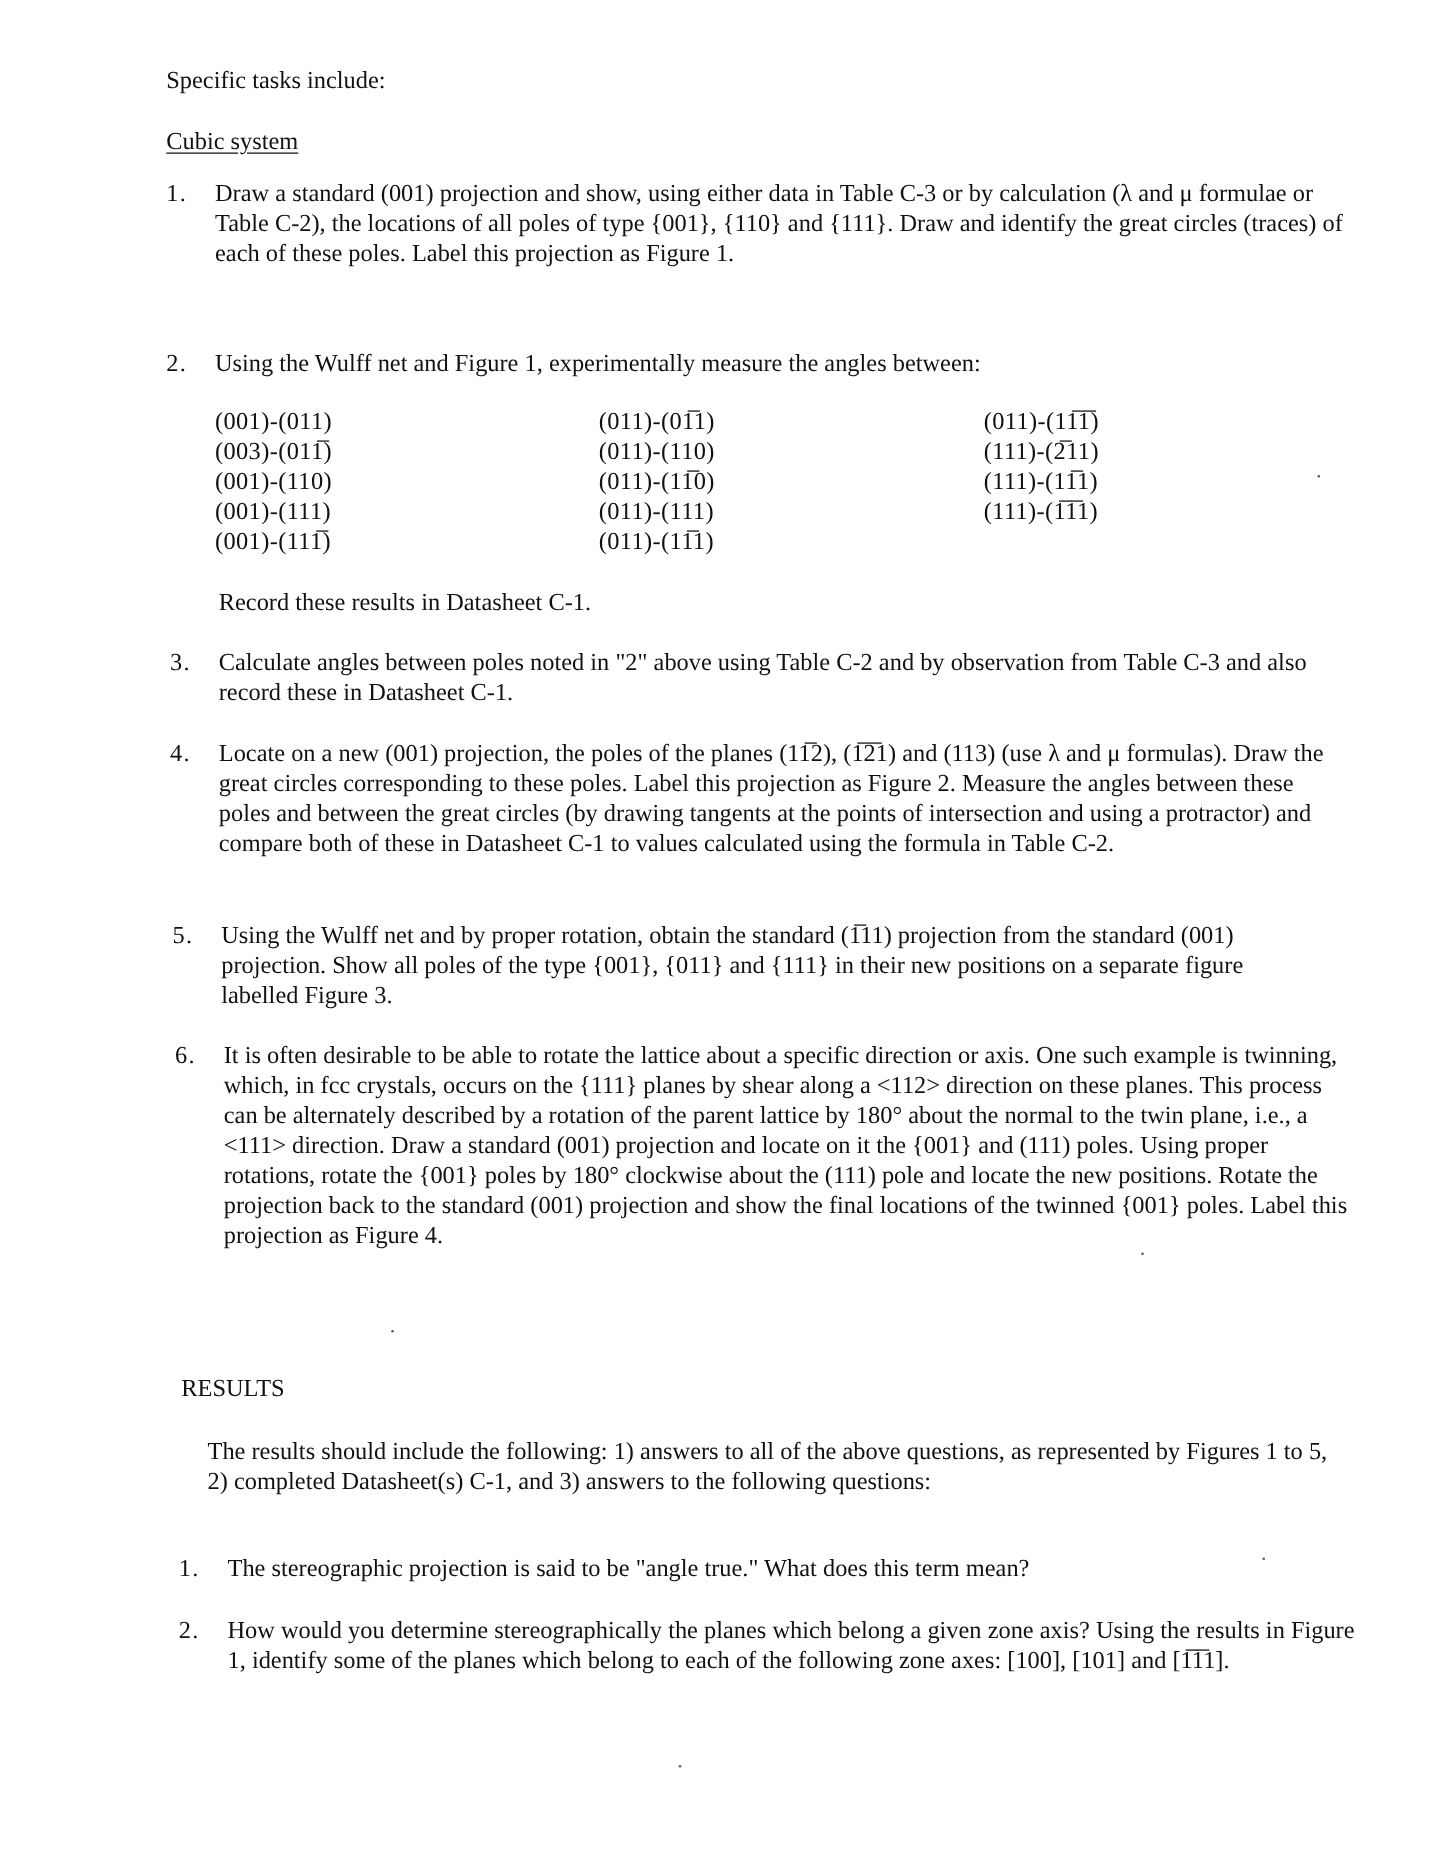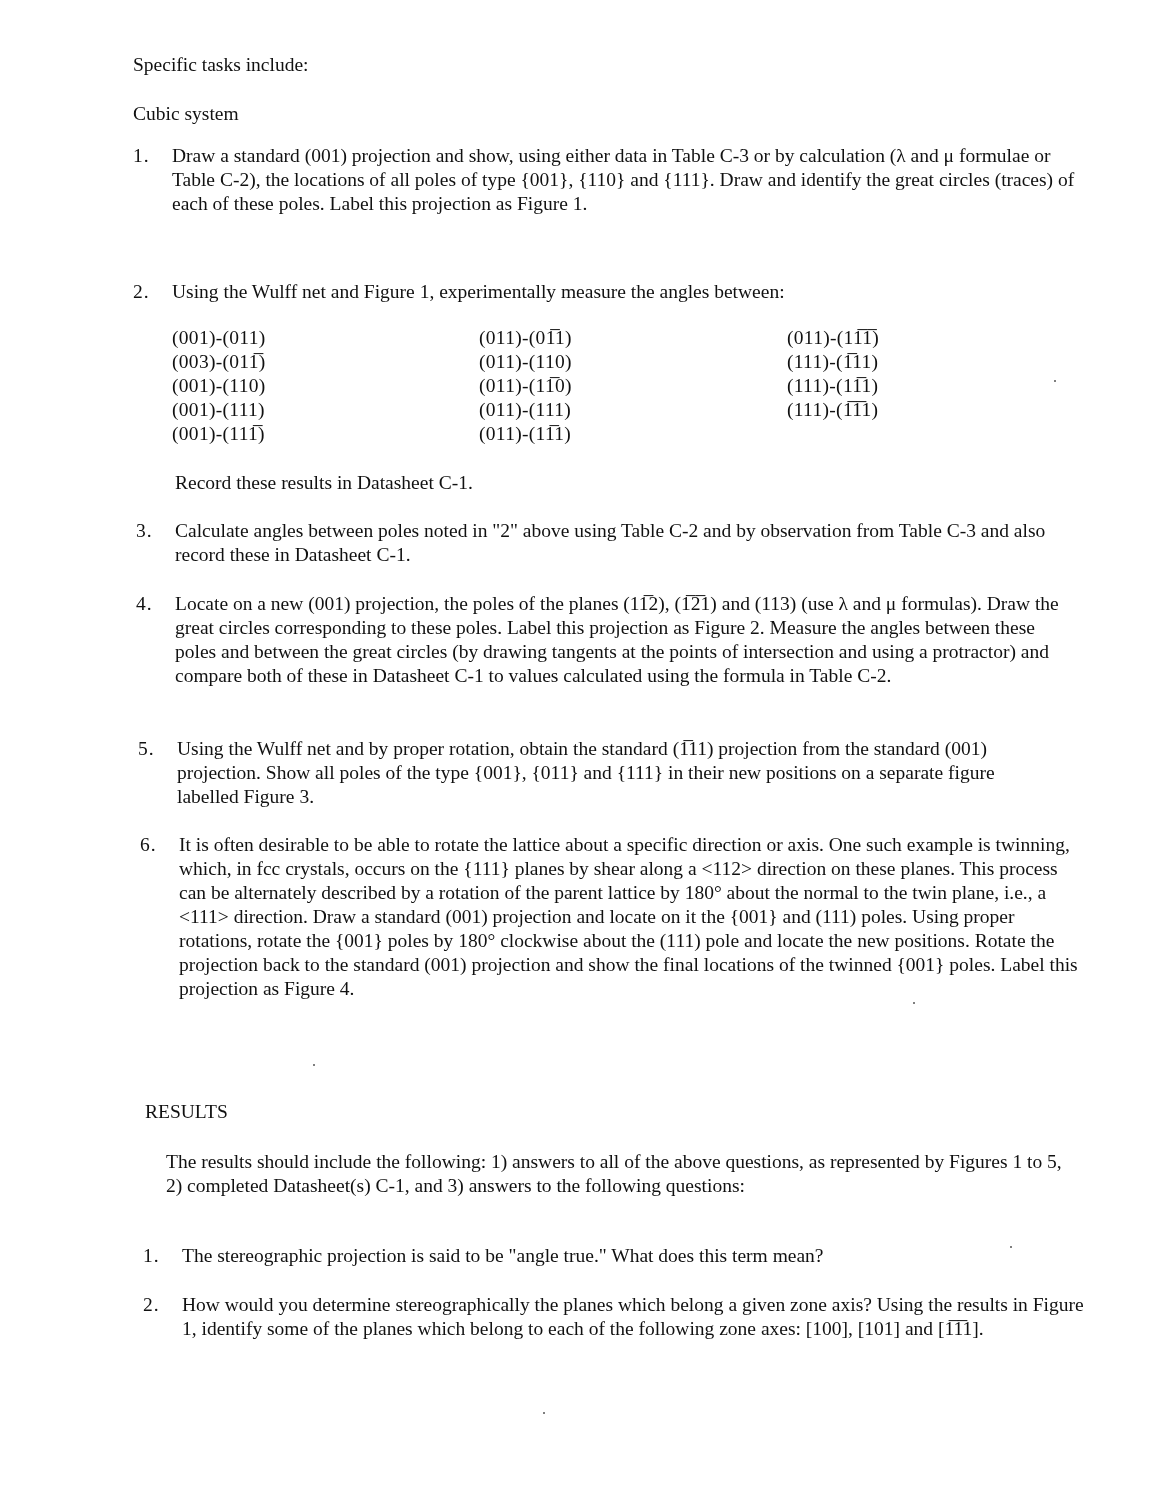--- a/index.html
+++ b/index.html
@@ -5,21 +5,21 @@
   html, body { margin: 0; padding: 0; background: #ffffff; }
   body {
     width: 1159px; height: 1495px; position: relative; overflow: hidden;
     font-family: "Liberation Serif", "DejaVu Serif", serif;
     color: #111111;
     font-size: 19.5px;
     line-height: 24px;
   }
   .abs { position: absolute; }
   .heading { left: 133px; }
-  .underline { text-underline-offset: 3px; }
+  .underline { text-decoration: underline; text-underline-offset: 3px; }
   .item { position: absolute; left: 133px; width: 950px; }
   .item .num { position: absolute; left: 0; top: 0; width: 34px; letter-spacing: 1px; }
   .item .txt { margin-left: 39px; }
   .angles { position: absolute; top: 326px; left: 172px; width: 900px; height: 120px; }
   .angles .col { position: absolute; top: 0; }
   .angles .cell { display: block; height: 24px; line-height: 24px; letter-spacing: 0.3px; font-family: Liberation Serif, serif; }
   .speck { position: absolute; width: 2px; height: 2px; background: #555; border-radius: 1px; }
 </style>
 </head>
 <body>
@@ -50,21 +50,21 @@
     </div>
     <div class="col" style="left:307px;">
       <span class="cell">(011)-(01̅1)</span>
       <span class="cell">(011)-(110)</span>
       <span class="cell">(011)-(11̅0)</span>
       <span class="cell">(011)-(111)</span>
       <span class="cell">(011)-(11̅1)</span>
     </div>
     <div class="col" style="left:615px;">
       <span class="cell">(011)-(11̅1̅)</span>
-      <span class="cell">(111)-(1̅11)</span>
+      <span class="cell">(111)-(2̅11)</span>
       <span class="cell">(111)-(11̅1)</span>
       <span class="cell">(111)-(1̅1̅1)</span>
     </div>
   </div>
 
   <div class="abs" style="top:471px; left:175px;">Record these results in Datasheet C-1.</div>
 
   <div class="item" style="top:519px; left:136px; width:920px;">
     <span class="num">3.</span>
     <div class="txt">Calculate angles between poles noted in "2" above using Table C-2 and by observation from Table C-3 and also record these in Datasheet C-1.</div>

